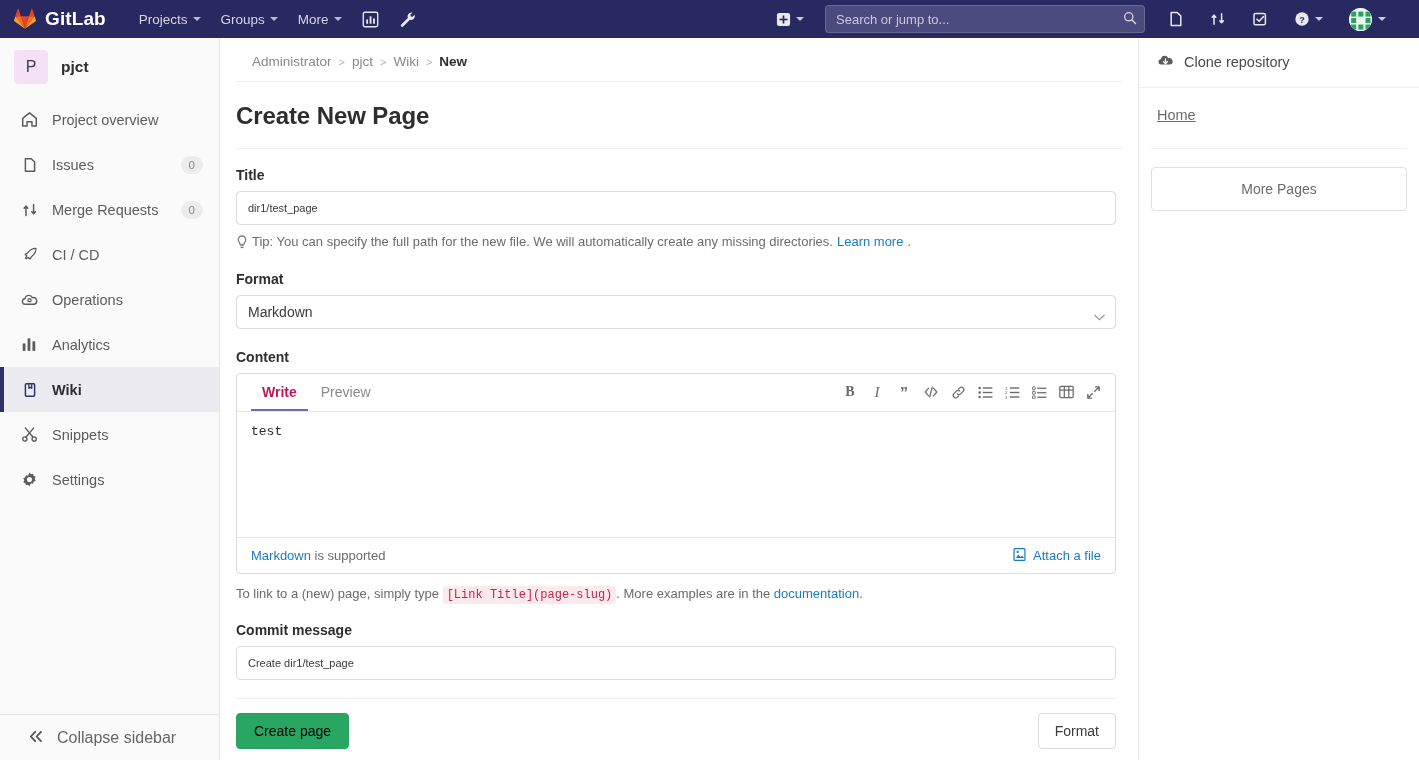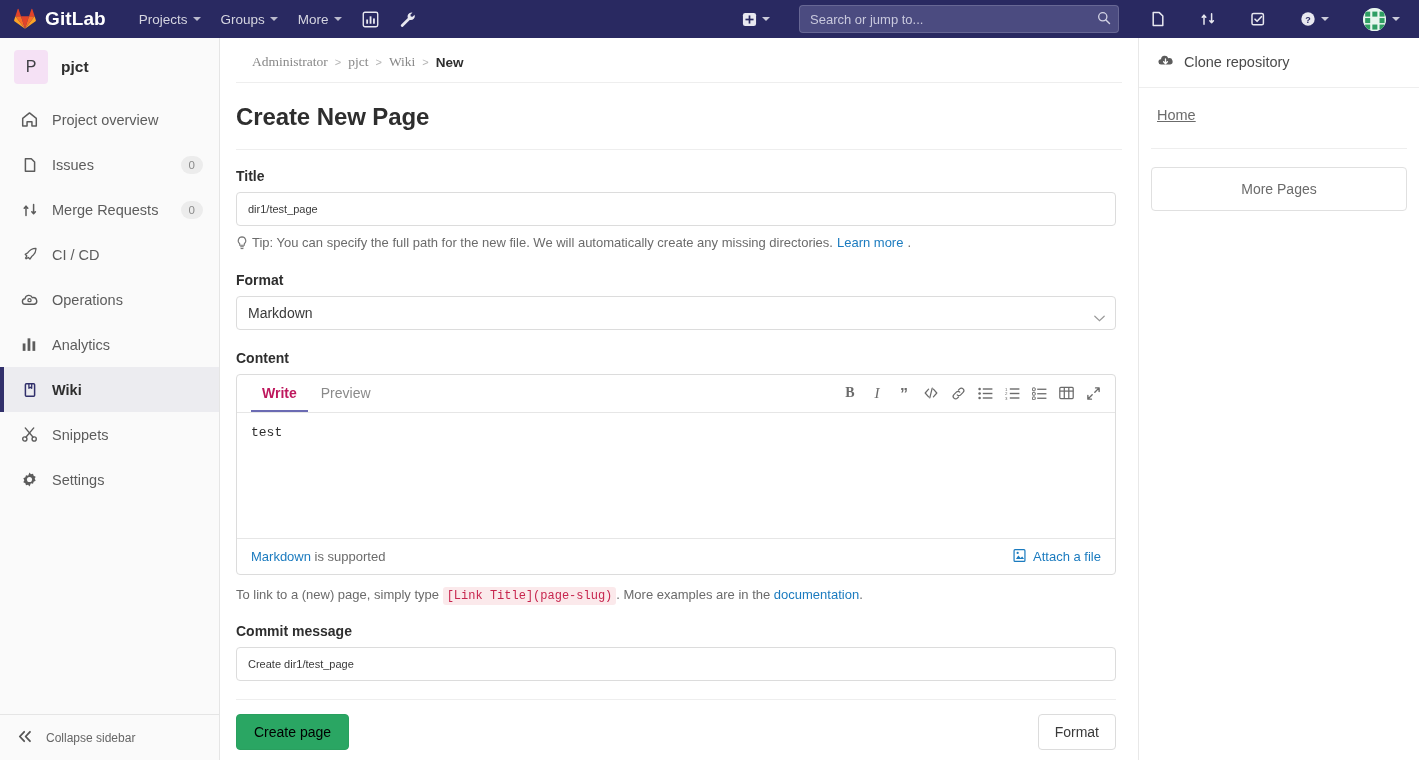--- a/index.html
+++ b/index.html
@@ -25,21 +25,21 @@
   .nav-logo { display: flex; align-items: center; padding-left: 14px; gap: 9px; cursor: pointer; }
   .tanuki { width: 22px; height: 22px; display: block; }
   .nav-brand { color: #fff; font-size: 19px; font-weight: 600; letter-spacing: .1px; }
   .nav-links { display: flex; align-items: center; margin-left: 24px; gap: 2px; }
   .nav-link {
     color: #d5d5e0; font-size: 13.5px; padding: 8px 9px;
     display: flex; align-items: center; gap: 5px; cursor: pointer; border-radius: 3px;
   }
   .caret { width: 0; height: 0; border-left: 4px solid transparent; border-right: 4px solid transparent; border-top: 4.5px solid currentColor; opacity: .85; display: inline-block; }
   .nav-ico-btn { padding: 7px 9px; display: flex; align-items: center; cursor: pointer; border-radius: 3px; color: #e8e8f0; }
-  .nav-right { margin-left: auto; display: flex; align-items: center; padding-right: 10px; gap: 16px; }
+  .nav-right { margin-left: auto; display: flex; align-items: center; padding-right: 24px; gap: 8px; }
   .search-wrap {
     position: relative; width: 320px; height: 28px; margin: 0 6px 0 4px;
   }
   .search-input {
     width: 100%; height: 28px; border-radius: 4px; border: 1px solid rgba(255,255,255,.16);
     background: #4b4b80; color: #e3e3ef; font-size: 13px;
     padding: 0 28px 0 10px; outline: none; font-family: "Liberation Sans", sans-serif;
   }
   .search-input::placeholder { color: #c9c9dd; }
   .search-ico { position: absolute; right: 8px; top: 6px; color: #d3d3e4; }
@@ -78,36 +78,36 @@
   .nav-item .ico { width: 17px; height: 17px; flex: 0 0 17px; display: flex; align-items: center; justify-content: center; color: #5c5c5c; }
   .nav-item.active .ico { color: #31306b; }
   .nav-item .lbl { flex: 1; }
   .count-badge {
     background: #ececec; color: #8a8a8a; border-radius: 9px;
     font-size: 11.5px; padding: 2px 8px; line-height: 14px;
   }
   .collapse-bar {
     position: absolute; bottom: 0; left: 0; width: 219px; height: 46px;
     border-top: 1px solid #e5e5e5;
-    display: flex; align-items: center; gap: 13px; padding-left: 17px;
-    color: #666; font-size: 12px; cursor: pointer; background: #fafafa;
+    display: flex; align-items: center; gap: 13px; padding-left: 28px;
+    color: #666; font-size: 16px; cursor: pointer; background: #fafafa;
   }
 
   
   .main {
     position: absolute; top: 38px; left: 220px;
     width: 918px; height: 722px;
     background: #fff; overflow: hidden;
   }
   .breadcrumb {
     display: flex; align-items: center; gap: 7px;
     padding: 16px 16px 12px 16px; font-size: 13.5px; color: #888;
     border-bottom: 1px solid #eee; margin: 0 16px;
   }
-  .bc-link { color: #888; cursor: pointer; font-family: Liberation Serif, serif; }
+  .bc-link { color: #888; cursor: pointer; }
   .bc-sep { color: #b5b5b5; font-size: 11px; }
   .bc-current { color: #2e2e2e; font-weight: 600; }
   .page-title { font-size: 24px; font-weight: 600; color: #2e2e2e; margin: 20px 0 0 16px; letter-spacing: -.1px; }
   .title-rule { border-bottom: 1px solid #eee; margin: 18px 16px 0 16px; }
 
   .form { padding: 18px 16px 0 16px; }
   .field-label { font-size: 14px; font-weight: 600; color: #2e2e2e; margin-bottom: 8px; }
   .text-input {
     width: 880px; height: 34px;
     border: 1px solid #dcdcdc; border-radius: 4px;

